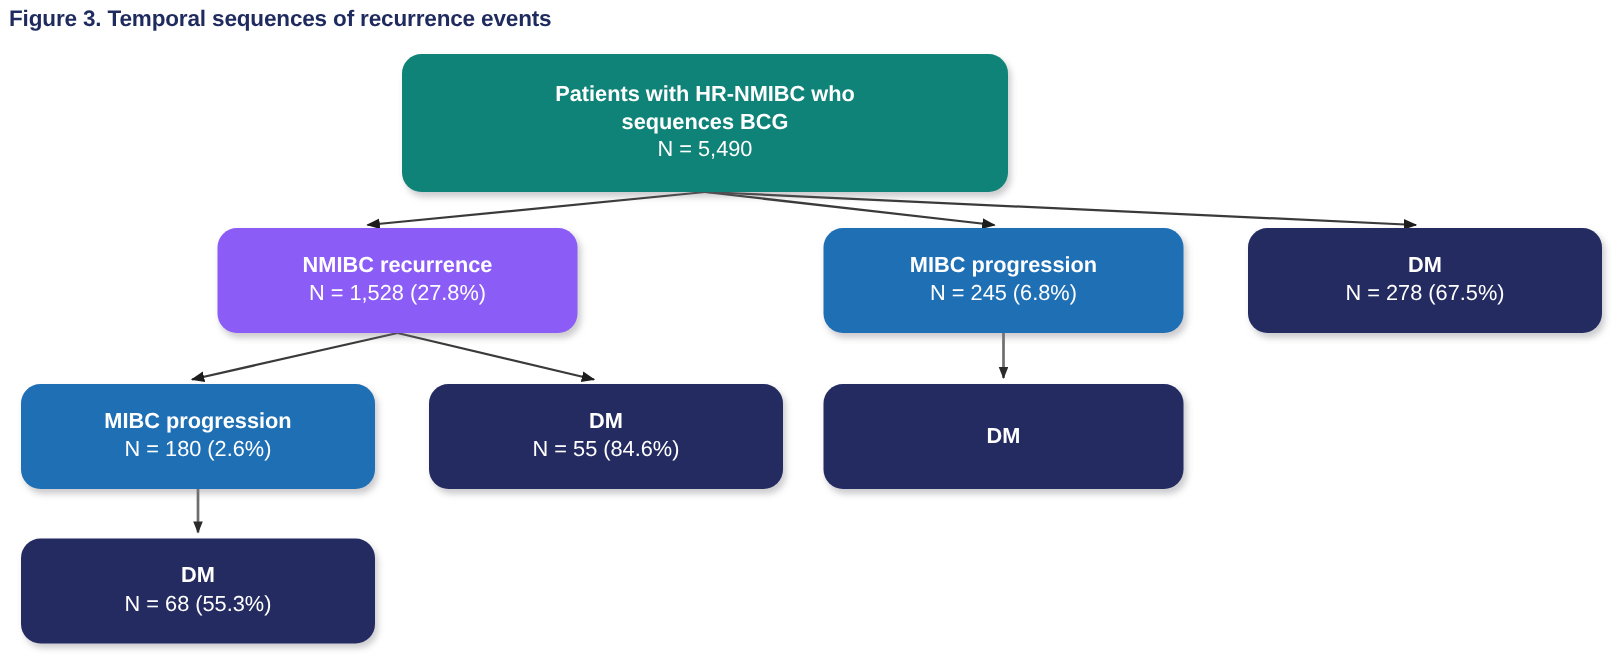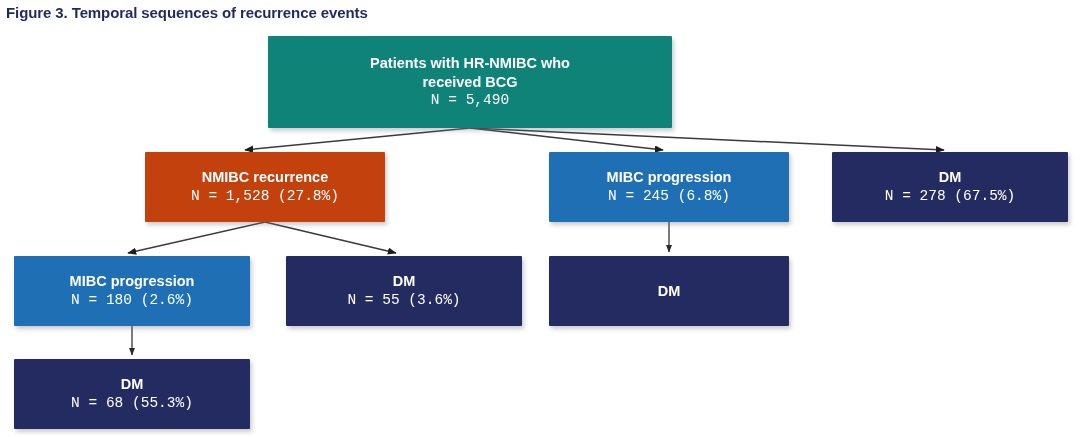--- a/index.html
+++ b/index.html
@@ -33,41 +33,40 @@
     position: absolute;
     left: 0;
     top: 0;
     width: 1080px;
     height: 437px;
     pointer-events: none;
   }
   .node {
     position: absolute;
     box-sizing: border-box;
-    border-radius: 1px;
+    border-radius: 13px;
     color: #ffffff;
     display: flex;
     flex-direction: column;
     align-items: center;
     justify-content: center;
     text-align: center;
     line-height: 1.30;
     box-shadow: 2px 3px 4px rgba(120,120,130,0.38);
     padding: 2px 6px;
   }
   .node .line-title {
     font-size: 14.5px;
     font-weight: bold;
     white-space: nowrap;
   }
   .node .line-n {
     font-size: 14.5px;
     font-weight: normal;
     white-space: nowrap;
-    font-family: Liberation Mono, monospace;
   }
   .node.root .line-title { font-size: 14.5px; }
   .node.root .line-n { font-size: 14.5px; }
 </style>
 </head>
 <body>
 
 <div id="figure-root">
 
   <div id="figure-title">Figure 3. Temporal sequences of recurrence events</div>
@@ -103,25 +102,25 @@
       <line x1="669" y1="222" x2="669" y2="252" stroke="#6e6e6e" stroke-width="1.8" marker-end="url(#arrowDark)"></line>
     </g>
 
     <g>
       <line x1="132" y1="325" x2="132" y2="355" stroke="#6e6e6e" stroke-width="1.8" marker-end="url(#arrowDark)"></line>
     </g>
   </svg>
 
   <div class="node root" style="left:268px; top:36px; width:404px; height:92px; background:#108378;">
     <div class="line-title">Patients with HR-NMIBC who</div>
-    <div class="line-title">received BCG</div>
+    <div class="line-title">sequences BCG</div>
     <div class="line-n">N = 5,490</div>
   </div>
 
-  <div class="node" style="left:145px; top:152px; width:240px; height:70px; background:#c2410c;">
+  <div class="node" style="left:145px; top:152px; width:240px; height:70px; background:#8b5cf6;">
     <div class="line-title">NMIBC recurrence</div>
     <div class="line-n">N = 1,528 (27.8%)</div>
   </div>
 
   <div class="node" style="left:549px; top:152px; width:240px; height:70px; background:#1F6FB5;">
     <div class="line-title">MIBC progression</div>
     <div class="line-n">N = 245 (6.8%)</div>
   </div>
 
   <div class="node" style="left:832px; top:152px; width:236px; height:70px; background:#242B61;">
@@ -129,21 +128,21 @@
     <div class="line-n">N = 278 (67.5%)</div>
   </div>
 
   <div class="node" style="left:14px; top:256px; width:236px; height:70px; background:#1F6FB5;">
     <div class="line-title">MIBC progression</div>
     <div class="line-n">N = 180 (2.6%)</div>
   </div>
 
   <div class="node" style="left:286px; top:256px; width:236px; height:70px; background:#242B61;">
     <div class="line-title">DM</div>
-    <div class="line-n">N = 55 (3.6%)</div>
+    <div class="line-n">N = 55 (84.6%)</div>
   </div>
 
   <div class="node" style="left:549px; top:256px; width:240px; height:70px; background:#242B61;">
     <div class="line-title">DM</div>
   </div>
 
   <div class="node" style="left:14px; top:359px; width:236px; height:70px; background:#242B61;">
     <div class="line-title">DM</div>
     <div class="line-n">N = 68 (55.3%)</div>
   </div>

